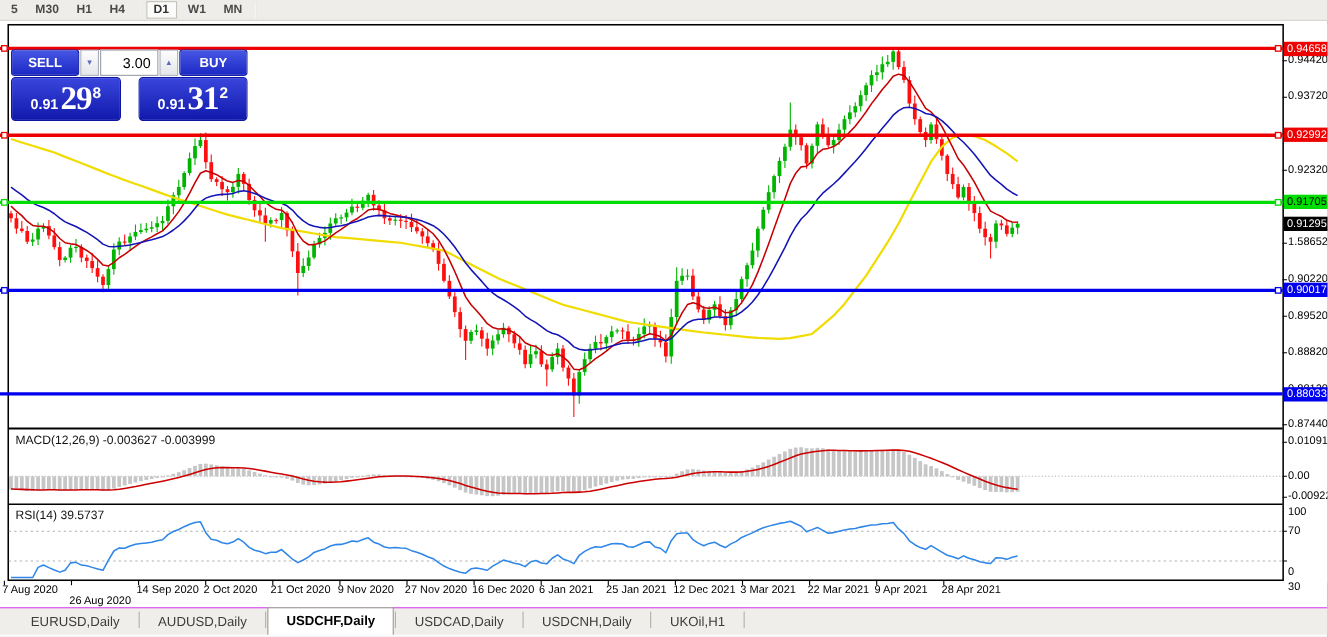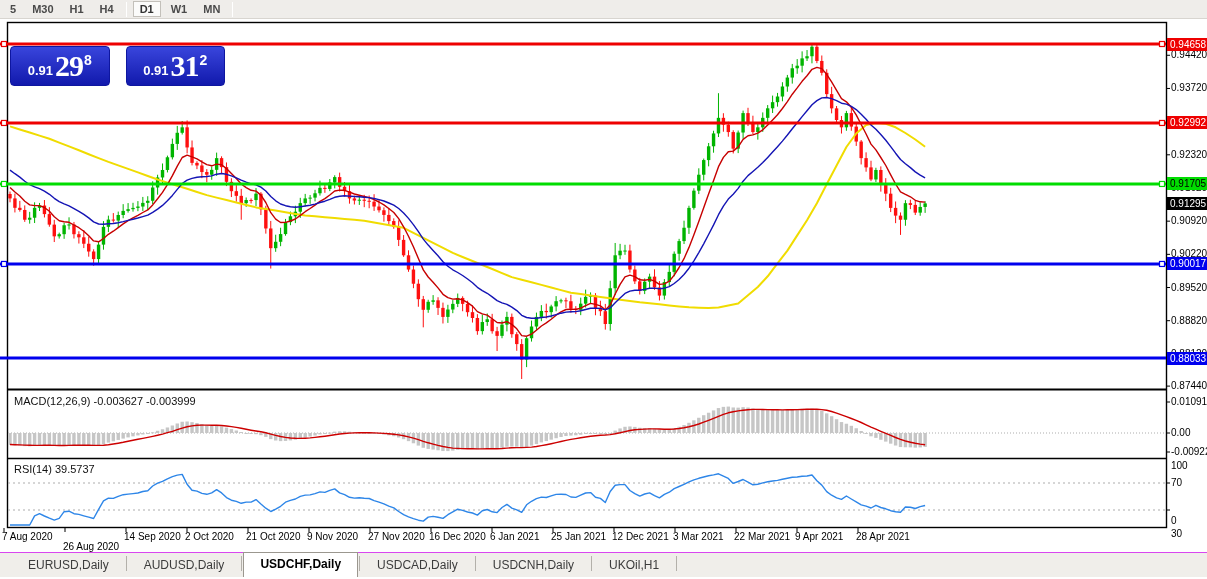--- a/index.html
+++ b/index.html
@@ -684,41 +684,48 @@
       <line x1="736" y1="528" x2="736" y2="532" stroke="#000" stroke-width="1"></line>
       <line x1="797" y1="528" x2="797" y2="532" stroke="#000" stroke-width="1"></line>
       <line x1="858" y1="528" x2="858" y2="532" stroke="#000" stroke-width="1"></line>
     </svg>
 
 
   <div class="pane-label" style="top:395px">MACD(12,26,9) -0.003627 -0.003999</div>
   <div class="pane-label" style="top:463px">RSI(14) 39.5737</div>
 
   <div id="oct">
+    <div class="row1">
+      <div class="oct-btn">SELL</div>
+      <div class="spin">▼</div>
+      <div id="vol-field">3.00</div>
+      <div class="spin">▲</div>
+      <div class="oct-btn">BUY</div>
+    </div>
     <div class="row2">
       <div class="pbox">
         <span class="pbase">0.91</span>
         <span class="pbig">29</span>
         <span class="psup">8</span>
       </div>
       <div class="pbox">
         <span class="pbase">0.91</span>
         <span class="pbig">31</span>
         <span class="psup">2</span>
       </div>
     </div>
   </div>
 
   <div id="paxis">
       <div class="ptick" style="top: 49.2803px;">0.94420</div>
       <div class="ptick" style="top: 82.4577px;">0.93720</div>
       <div class="ptick" style="top: 115.635px;">0.93020</div>
       <div class="ptick" style="top: 148.812px;">0.92320</div>
       <div class="ptick" style="top: 181.99px;">0.91620</div>
-      <div class="ptick" style="top: 215.167px;">0.90920</div>
+      <div class="ptick" style="top: 215.167px;">1.58652</div>
       <div class="ptick" style="top: 248.344px;">0.90220</div>
       <div class="ptick" style="top: 281.522px;">0.89520</div>
       <div class="ptick" style="top: 314.699px;">0.88820</div>
       <div class="ptick" style="top: 347.877px;">0.88120</div>
       <div class="ptick" style="top: 380.106px;">0.87440</div>
       <div class="badge" style="top: 37.5px; background: rgb(238, 0, 0); color: rgb(255, 255, 255);">0.94658</div>
       <div class="badge" style="top: 116.462px; background: rgb(238, 0, 0); color: rgb(255, 255, 255);">0.92992</div>
       <div class="badge" style="top: 177.461px; background: rgb(0, 221, 0); color: rgb(0, 0, 0);">0.91705</div>
       <div class="badge" style="top: 257.466px; background: rgb(0, 0, 238); color: rgb(255, 255, 255);">0.90017</div>
       <div class="badge" style="top: 351.5px; background: rgb(0, 0, 238); color: rgb(255, 255, 255);">0.88033</div>

